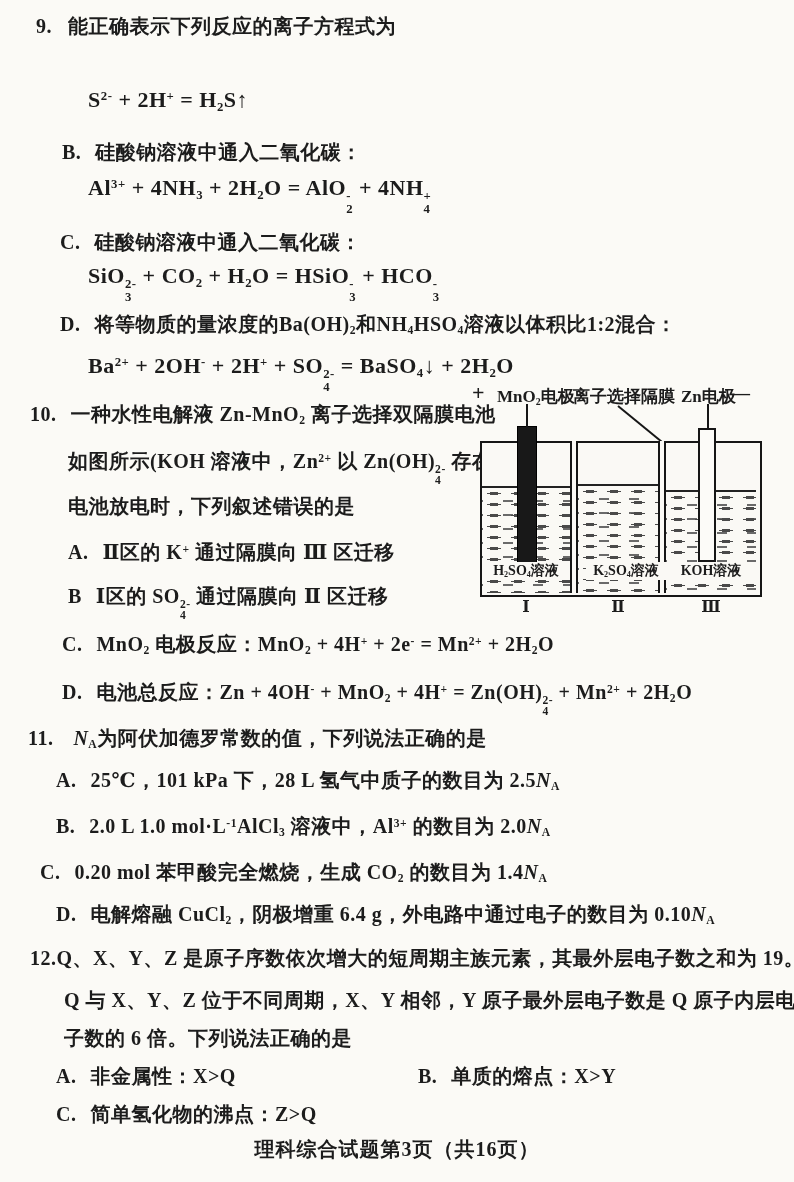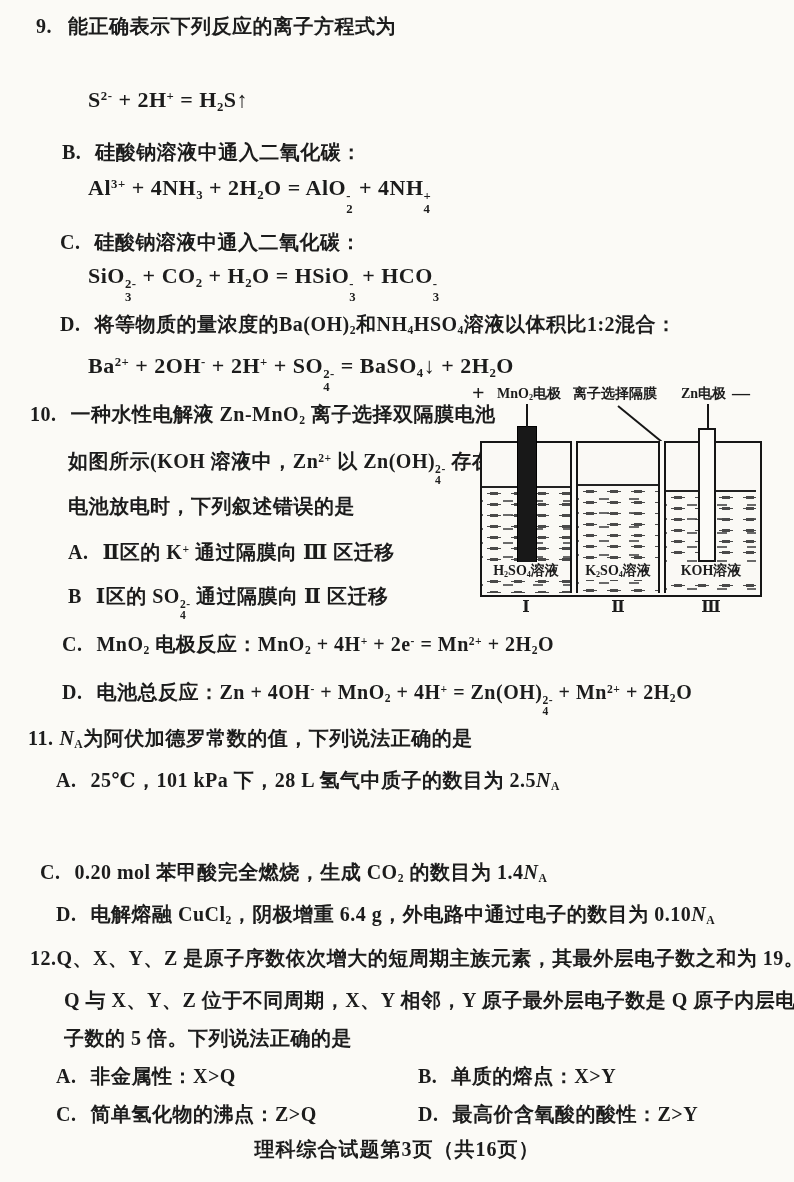--- a/index.html
+++ b/index.html
@@ -11,21 +11,21 @@
   .lbl{display:inline-block;margin-right:14px;}
   .qnum{display:inline-block;}
   .sup{font-size:0.58em;position:relative;top:-0.55em;font-weight:700;}
   .sub{font-size:0.58em;position:relative;top:0.28em;font-weight:700;}
   .stack{display:inline-flex;flex-direction:column;align-items:flex-start;
          vertical-align:-0.42em;font-size:0.58em;line-height:1.0;font-weight:700;}
   .footer{left:0;top:1136px;width:794px;text-align:center;font-size:20px;letter-spacing:1px;}
   
   .diagram{position:absolute;left:470px;top:382px;width:324px;height:240px;}
   .d-abs{position:absolute;white-space:nowrap;}
-  .d-lab{font-size:14px;font-weight:700;letter-spacing:0;}
+  .d-lab{font-size:17px;font-weight:700;letter-spacing:0;}
   .tank{left:10px;top:59px;width:278px;height:152px;border:2px solid #161616;background:#faf9f5;}
   .membrane{top:59px;width:4px;height:152px;border-left:2px solid #161616;border-right:2px solid #161616;background:#fbfaf6;z-index:2;}
   .water{border-top:2px solid #222;z-index:1;
          background-image:
            radial-gradient(ellipse 7px 1.3px at 50% 50%, #4a4a4a 98%, transparent 100%),
            radial-gradient(ellipse 6px 1.2px at 50% 50%, #6a6a6a 98%, transparent 100%);
          background-size:24px 11px,30px 14px;background-position:0 0,11px 6px;}
   .rod-dark{background:#181818;border:1px solid #000;z-index:3;}
   .rod-light{background:#fcfbf8;border:2px solid #161616;z-index:3;}
   .wire{width:2px;background:#161616;z-index:4;}
@@ -124,55 +124,55 @@
     <div class="d-abs membrane" style="left:188px"></div>
 
     <div class="d-abs water" style="left:12px;top:104px;width:88px;height:105px"></div>
     <div class="d-abs water" style="left:108px;top:102px;width:80px;height:107px"></div>
     <div class="d-abs water" style="left:196px;top:108px;width:90px;height:101px"></div>
 
     <div class="d-abs rod-dark" style="left:47px;top:44px;width:18px;height:136px"></div>
     <div class="d-abs rod-light" style="left:228px;top:46px;width:14px;height:130px"></div>
 
     <div class="d-abs sol-label" style="left:12px;top:180px;width:88px">H<span class="sub">2</span>SO<span class="sub">4</span>溶液</div>
-    <div class="d-abs sol-label" style="left:108px;top:180px;width:80px">K<span class="sub">2</span>SO<span class="sub">4</span>溶液</div>
+    <div class="d-abs sol-label" style="left:116px;top:180px;width:80px">K<span class="sub">2</span>SO<span class="sub">4</span>溶液</div>
     <div class="d-abs sol-label" style="left:196px;top:180px;width:90px">KOH溶液</div>
 
     <div class="d-abs region" style="left:12px;top:215px;width:88px">Ⅰ</div>
     <div class="d-abs region" style="left:108px;top:215px;width:80px">Ⅱ</div>
     <div class="d-abs region" style="left:196px;top:215px;width:90px">Ⅲ</div>
   </div>
 
   <div class="abs t" style="left:28px;top:726px">
-    <span class="qnum" style="margin-right:6px">11.</span><span><i>N</i><span class="sub">A</span>为阿伏加德罗常数的值，下列说法正确的是</span>
+    <span class="qnum" style="margin-right:20px">11.</span><span><i>N</i><span class="sub">A</span>为阿伏加德罗常数的值，下列说法正确的是</span>
   </div>
   <div class="abs t" style="left:56px;top:768px">
     <span class="lbl">A.</span><span>25℃，101 kPa 下，28 L 氢气中质子的数目为 2.5<i>N</i><span class="sub">A</span></span>
+  </div>
+  <div class="abs t" style="left:56px;top:814px">
+    <span class="lbl">B.</span><span>2.0 L 1.0 mol·L<span class="sup">-1</span>AlCl<span class="sub">3</span> 溶液中，Al<span class="sup">3+</span> 的数目为 2.0<i>N</i><span class="sub">A</span></span>
   </div>
   <div class="abs t" style="left:40px;top:860px">
     <span class="lbl">C.</span><span>0.20 mol 苯甲酸完全燃烧，生成 CO<span class="sub">2</span> 的数目为 1.4<i>N</i><span class="sub">A</span></span>
   </div>
   <div class="abs t" style="left:56px;top:902px">
     <span class="lbl">D.</span><span>电解熔融 CuCl<span class="sub">2</span>，阴极增重 6.4 g，外电路中通过电子的数目为 0.10<i>N</i><span class="sub">A</span></span>
   </div>
 
   <div class="abs t" style="left:30px;top:946px">
     <span class="qnum" style="">12.</span><span>Q、X、Y、Z 是原子序数依次增大的短周期主族元素，其最外层电子数之和为 19。</span>
   </div>
   <div class="abs t" style="left:64px;top:988px">Q 与 X、Y、Z 位于不同周期，X、Y 相邻，Y 原子最外层电子数是 Q 原子内层电</div>
-  <div class="abs t" style="left:64px;top:1026px">子数的 5 倍。下列说法正确的是</div>
+  <div class="abs t" style="left:64px;top:1026px">子数的 6 倍。下列说法正确的是</div>
 
   <div class="abs t" style="left:56px;top:1064px">
     <span class="lbl">A.</span><span>非金属性：X&gt;Q</span>
   </div>
   <div class="abs t" style="left:56px;top:1102px">
     <span class="lbl">C.</span><span>简单氢化物的沸点：Z&gt;Q</span>
   </div>
   <div class="abs t" style="left:418px;top:1064px">
     <span class="lbl">B.</span><span>单质的熔点：X&gt;Y</span>
   </div>
-  <div class="abs t" style="left:418px;top:1102px">
-    <span class="lbl">D.</span><span>最高价含氧酸的酸性：Z&gt;Y</span>
-  </div>
 
   <div class="abs footer">理科综合试题第3页（共16页）</div>
 
 </div>
 
 </body></html>

